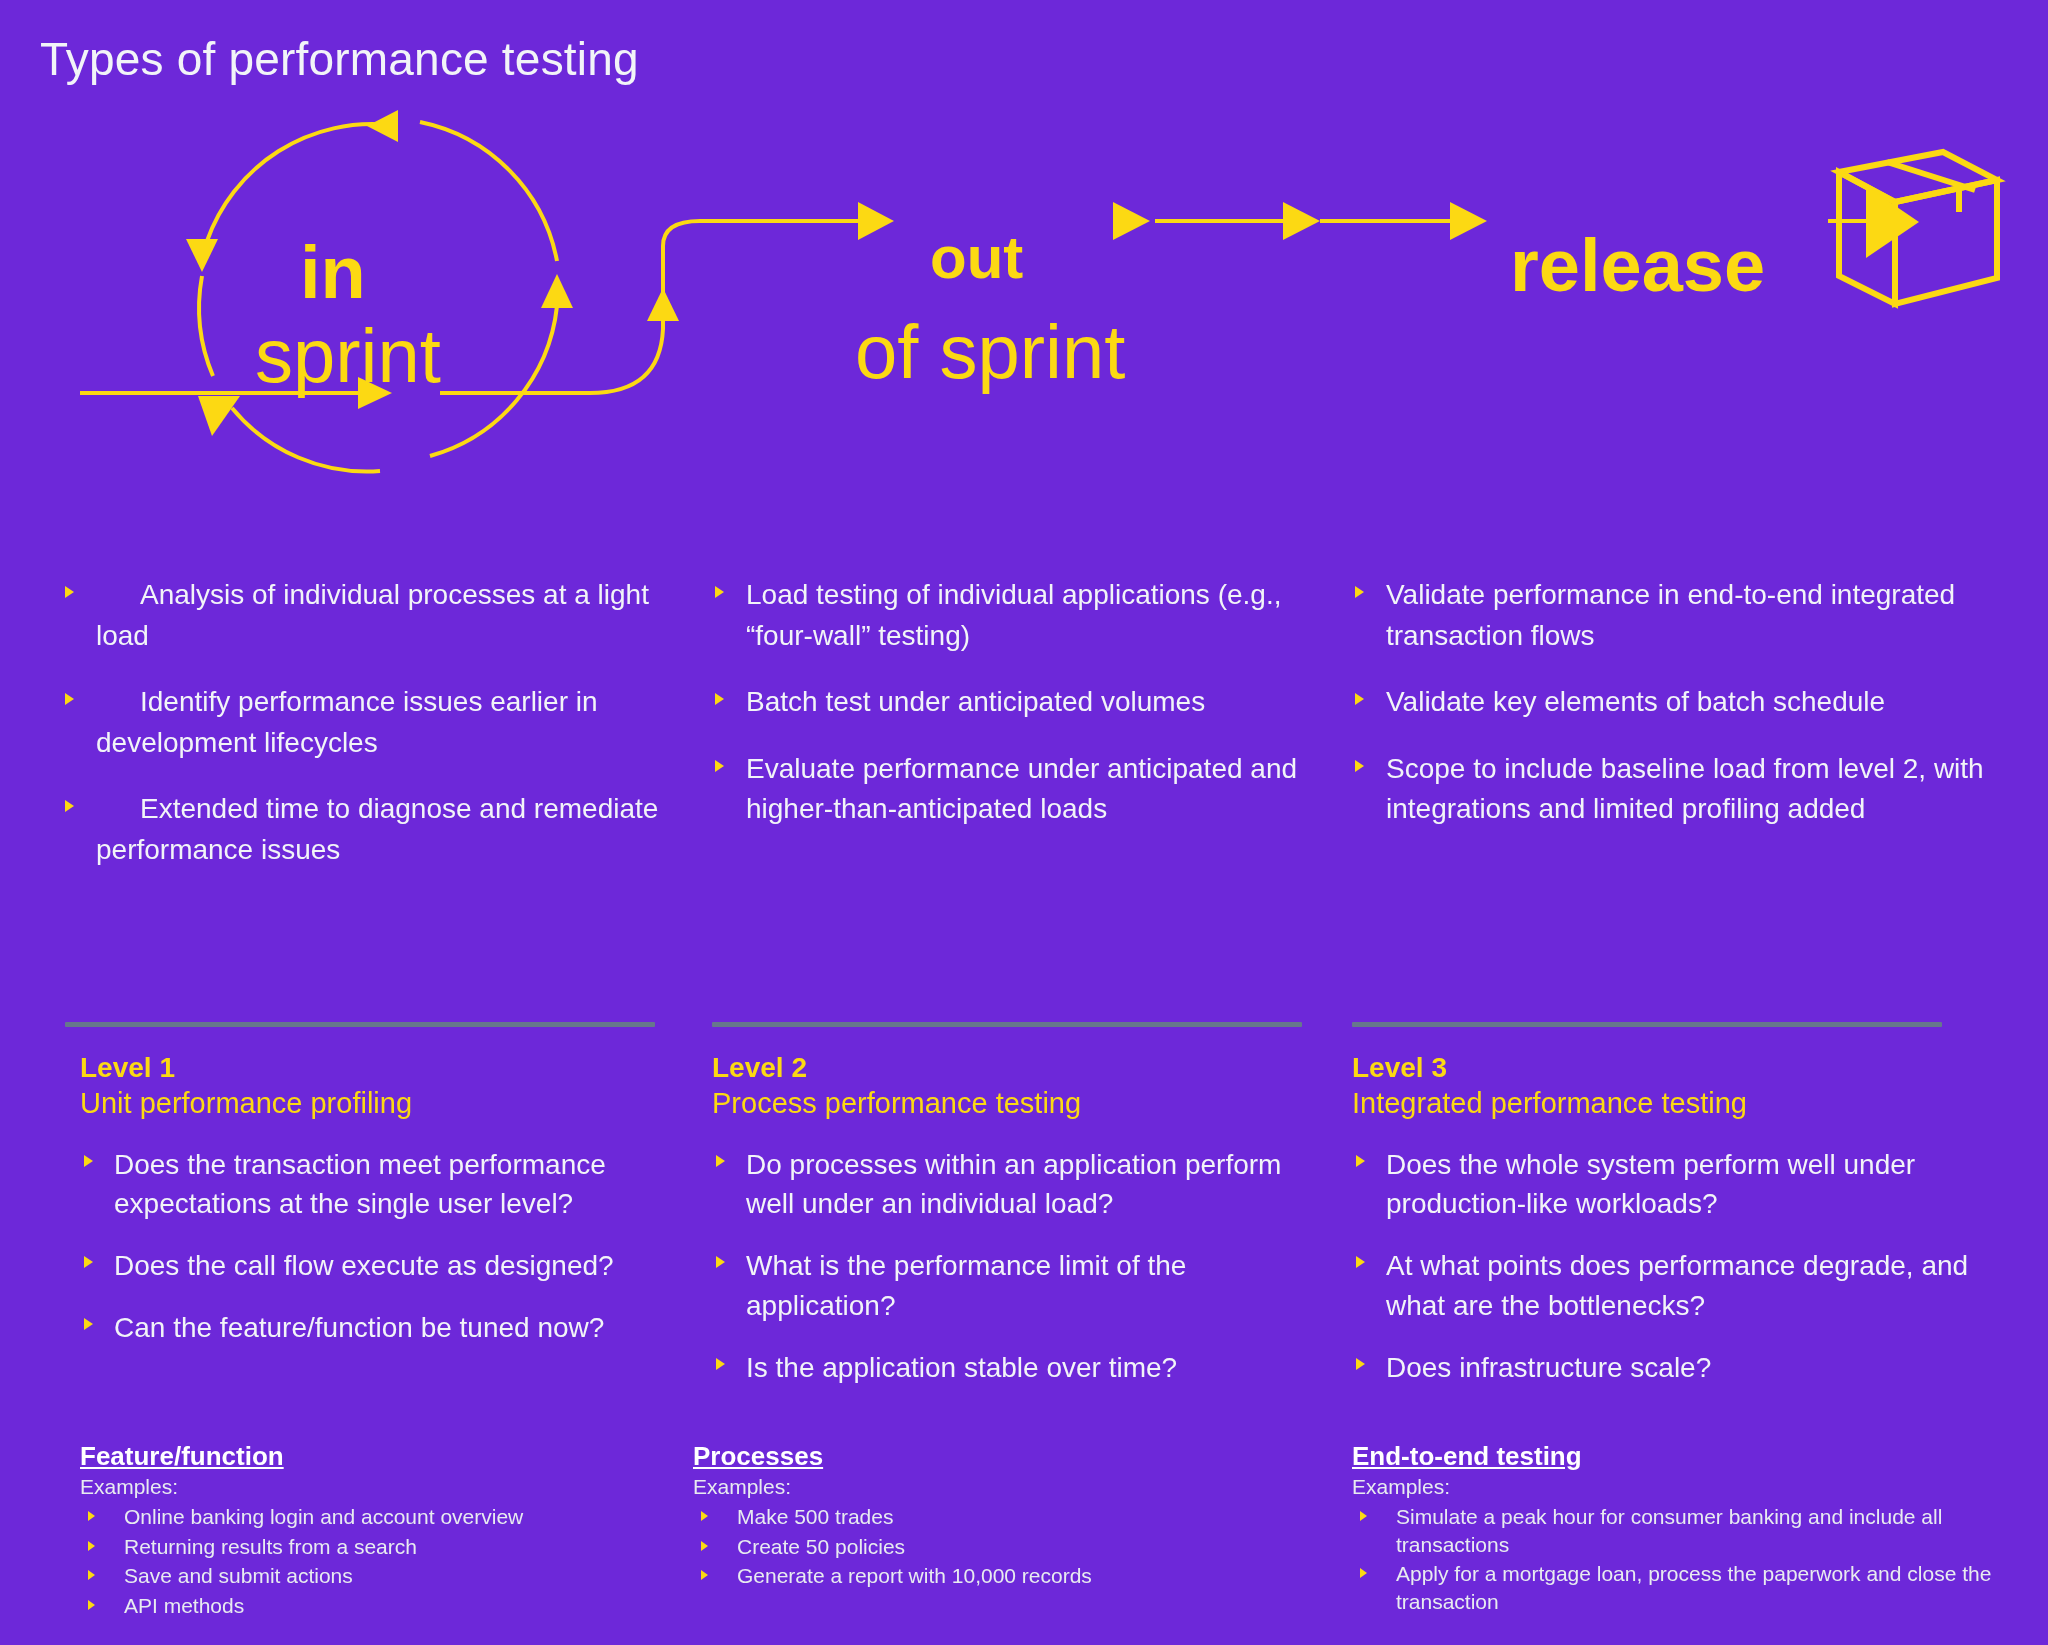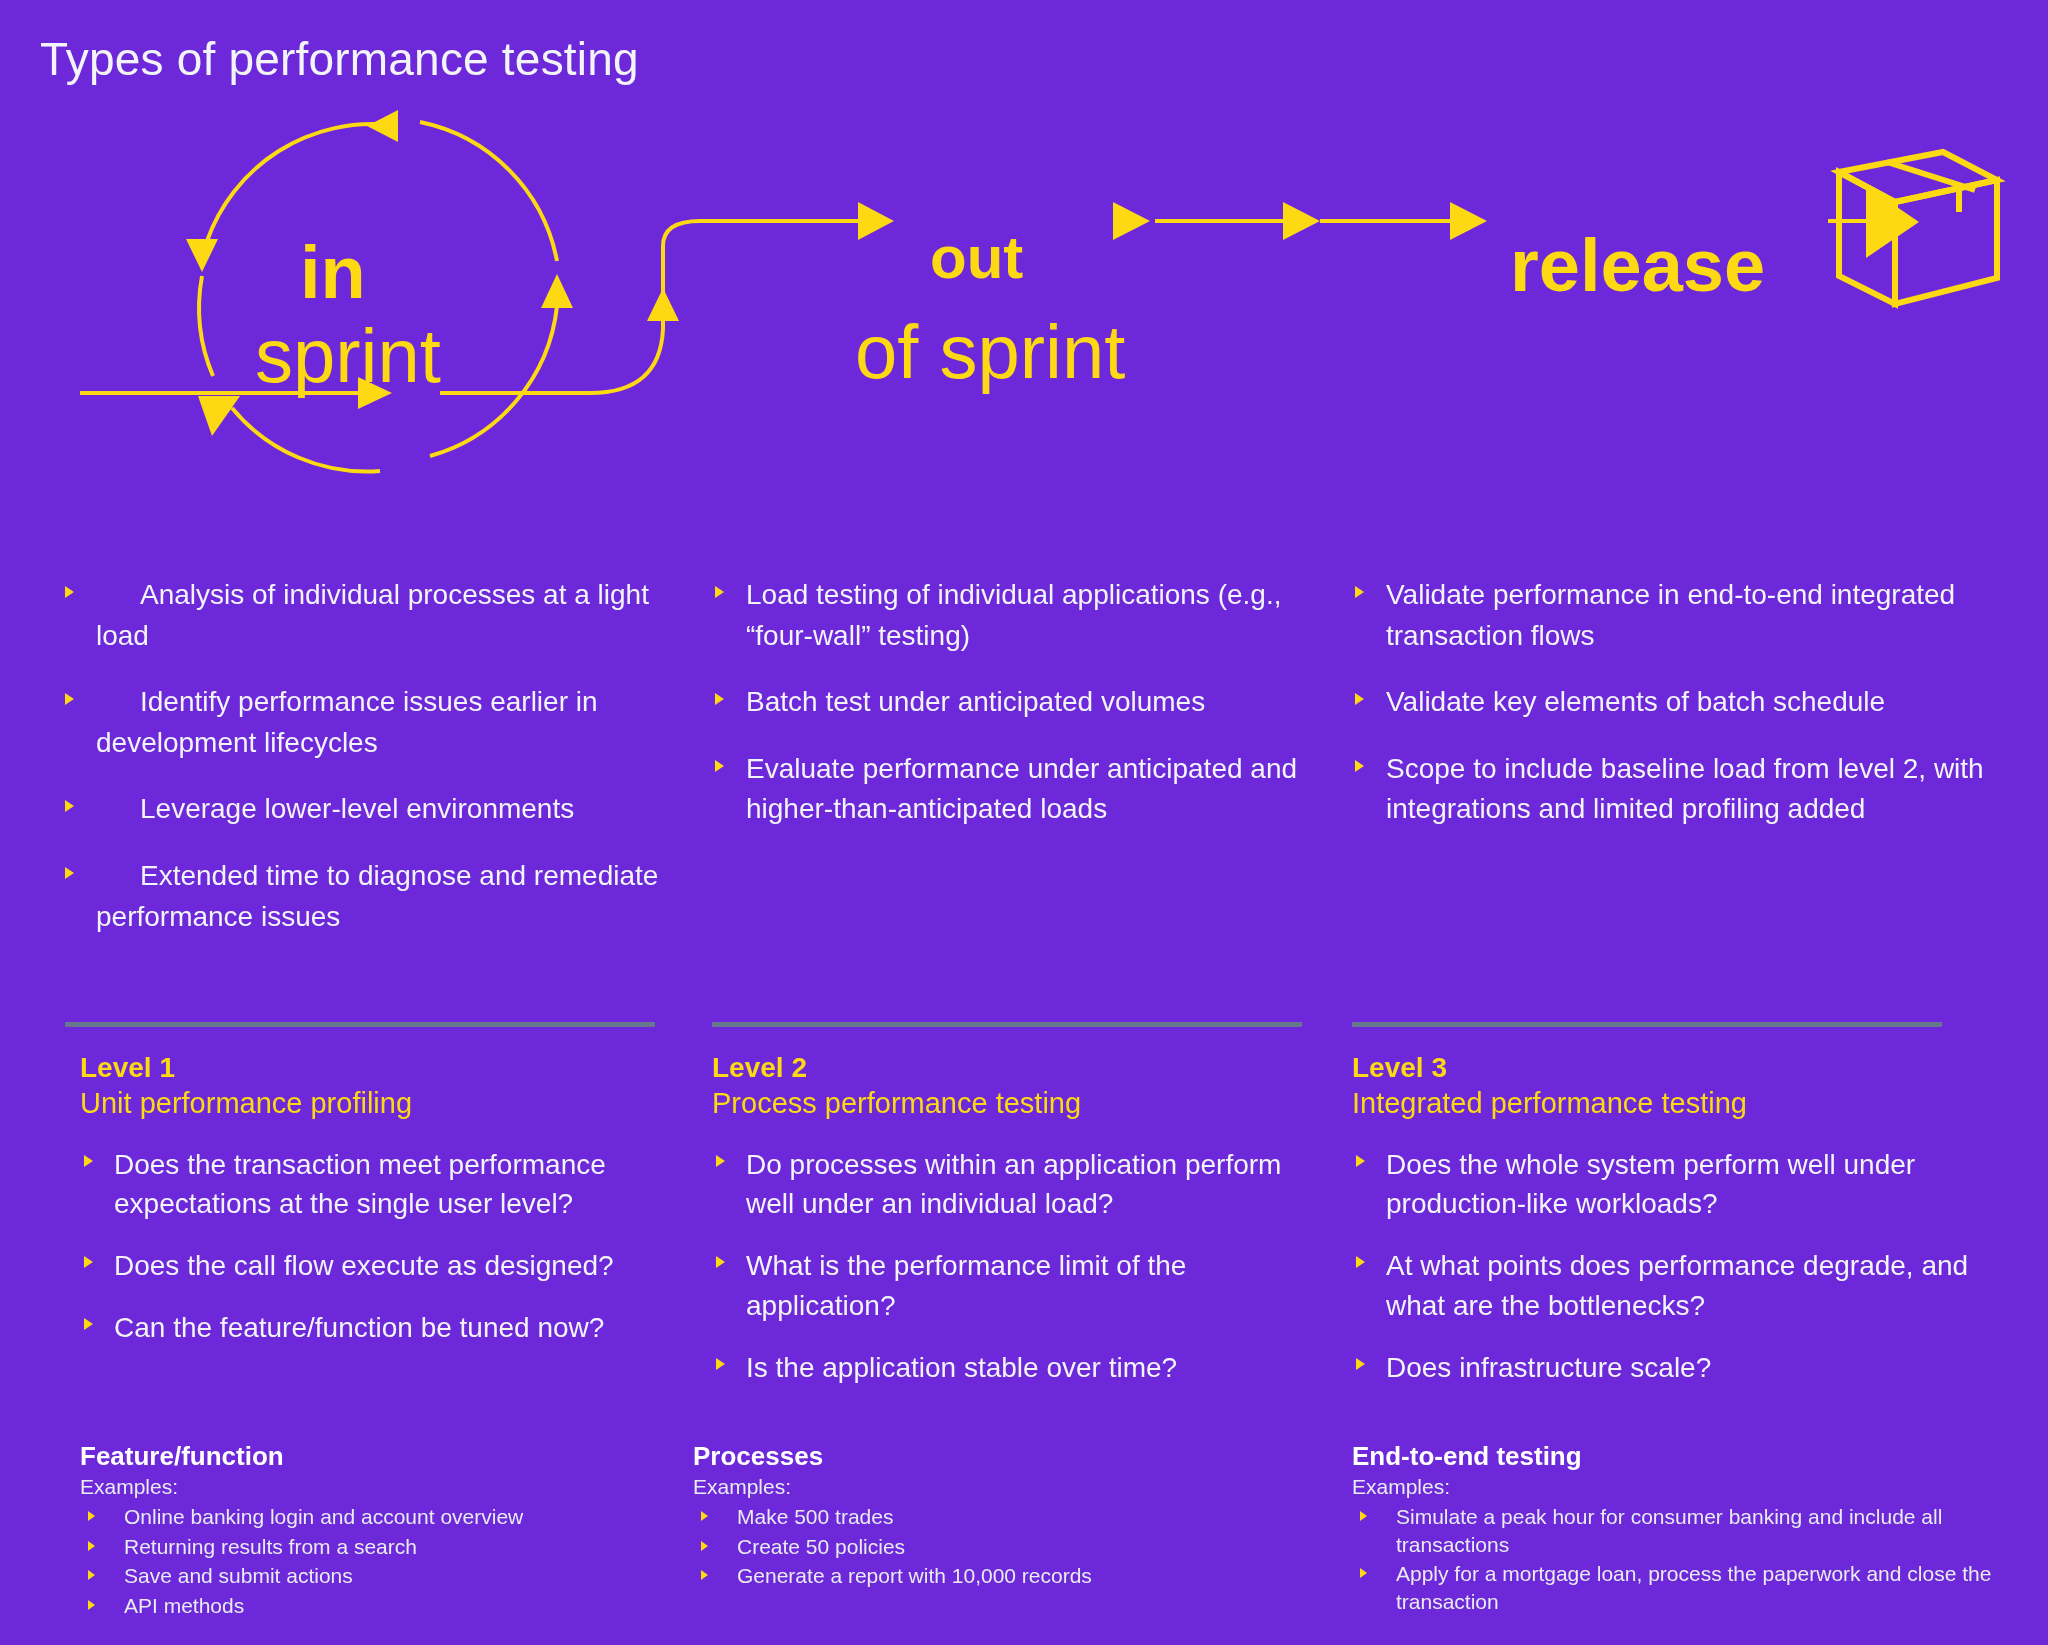--- a/index.html
+++ b/index.html
@@ -86,21 +86,21 @@
     border-left:9px solid #FCD913;
     border-top:6px solid transparent;
     border-bottom:6px solid transparent;
   }
 
   
   .ex-block { position:absolute; }
   .ex-1 { left:80px;   top:1440px; width:620px; }
   .ex-2 { left:693px;  top:1440px; width:620px; }
   .ex-3 { left:1352px; top:1440px; width:680px; }
-  .ex-head { color:#ffffff; font-size:26px; font-weight:700; line-height:1.25; }
+  .ex-head { color:#ffffff; font-size:26px; font-weight:700; line-height:1.25;text-decoration:underline; }
   .ex-lbl  { color:#e8ebf0; font-size:21px; font-weight:300; line-height:1.35; margin-bottom:2px; }
   ul.exlist { list-style:none; }
   ul.exlist > li {
     position:relative; color:#e8ebf0;
     font-size:21px; font-weight:300; line-height:1.32;
     padding-left:44px; margin-bottom:2px;
   }
   ul.exlist > li .tri {
     position:absolute; left:8px; top:8px;
     width:0; height:0;
@@ -168,21 +168,20 @@
     <div class="dgm-label dgm-outsub">of sprint</div>
     <div class="dgm-label dgm-rel">release</div>
   </div>
 
   <div class="cols-top">
 
     <div class="col col-1">
       <ul class="blist">
         <li><span class="tri"></span><span>Analysis of individual processes at a light load</span></li>
         <li><span class="tri"></span><span>Identify performance issues earlier in development lifecycles</span></li>
-        <li><span class="tri"></span><span>Leverage lower-level environments</span></li>
         <li><span class="tri"></span><span>Extended time to diagnose and remediate performance issues</span></li>
       </ul>
     </div>
 
     <div class="col col-2">
       <ul class="blist">
         <li><span class="tri"></span><span>Load testing of individual applications (e.g., “four-wall” testing)</span></li>
         <li><span class="tri"></span><span>Batch test under anticipated volumes</span></li>
         <li><span class="tri"></span><span>Evaluate performance under anticipated and higher-than-anticipated loads</span></li>
       </ul>

